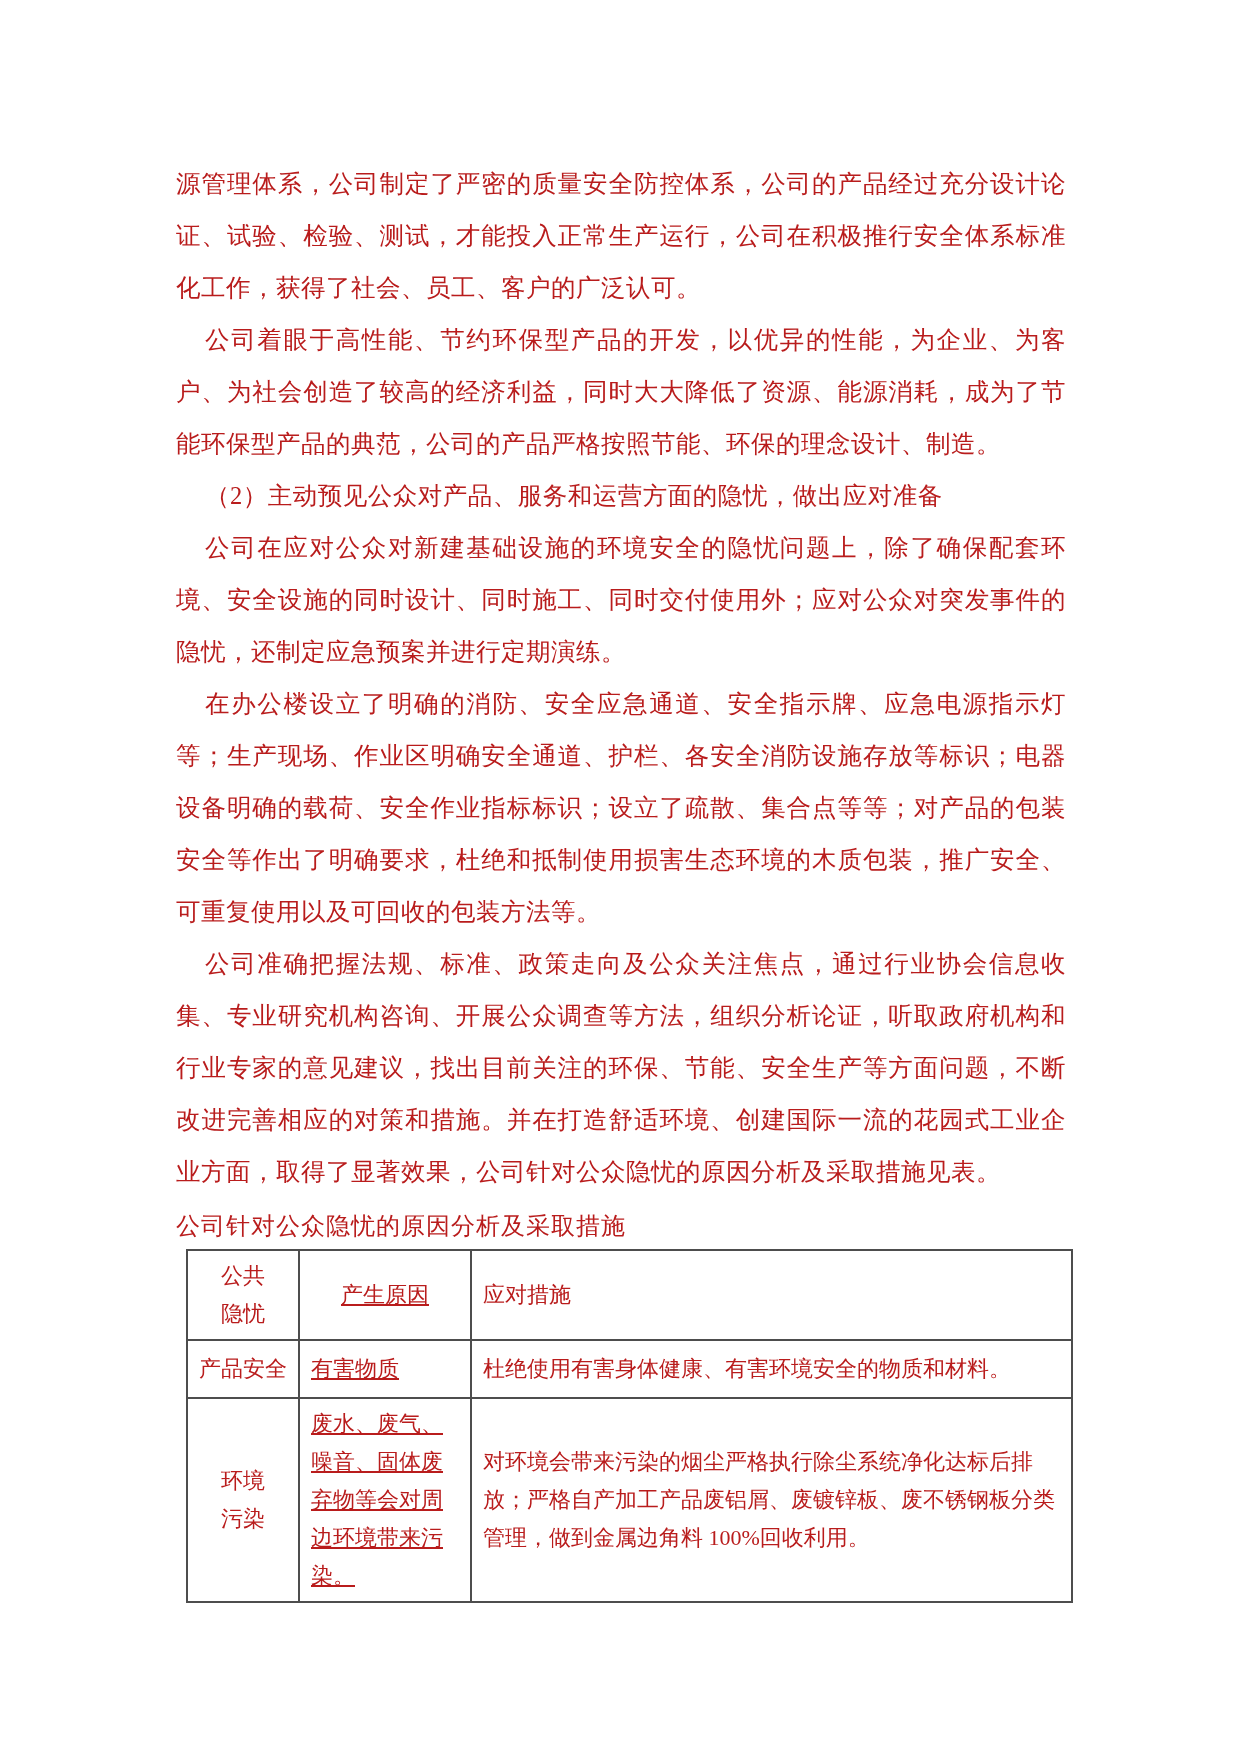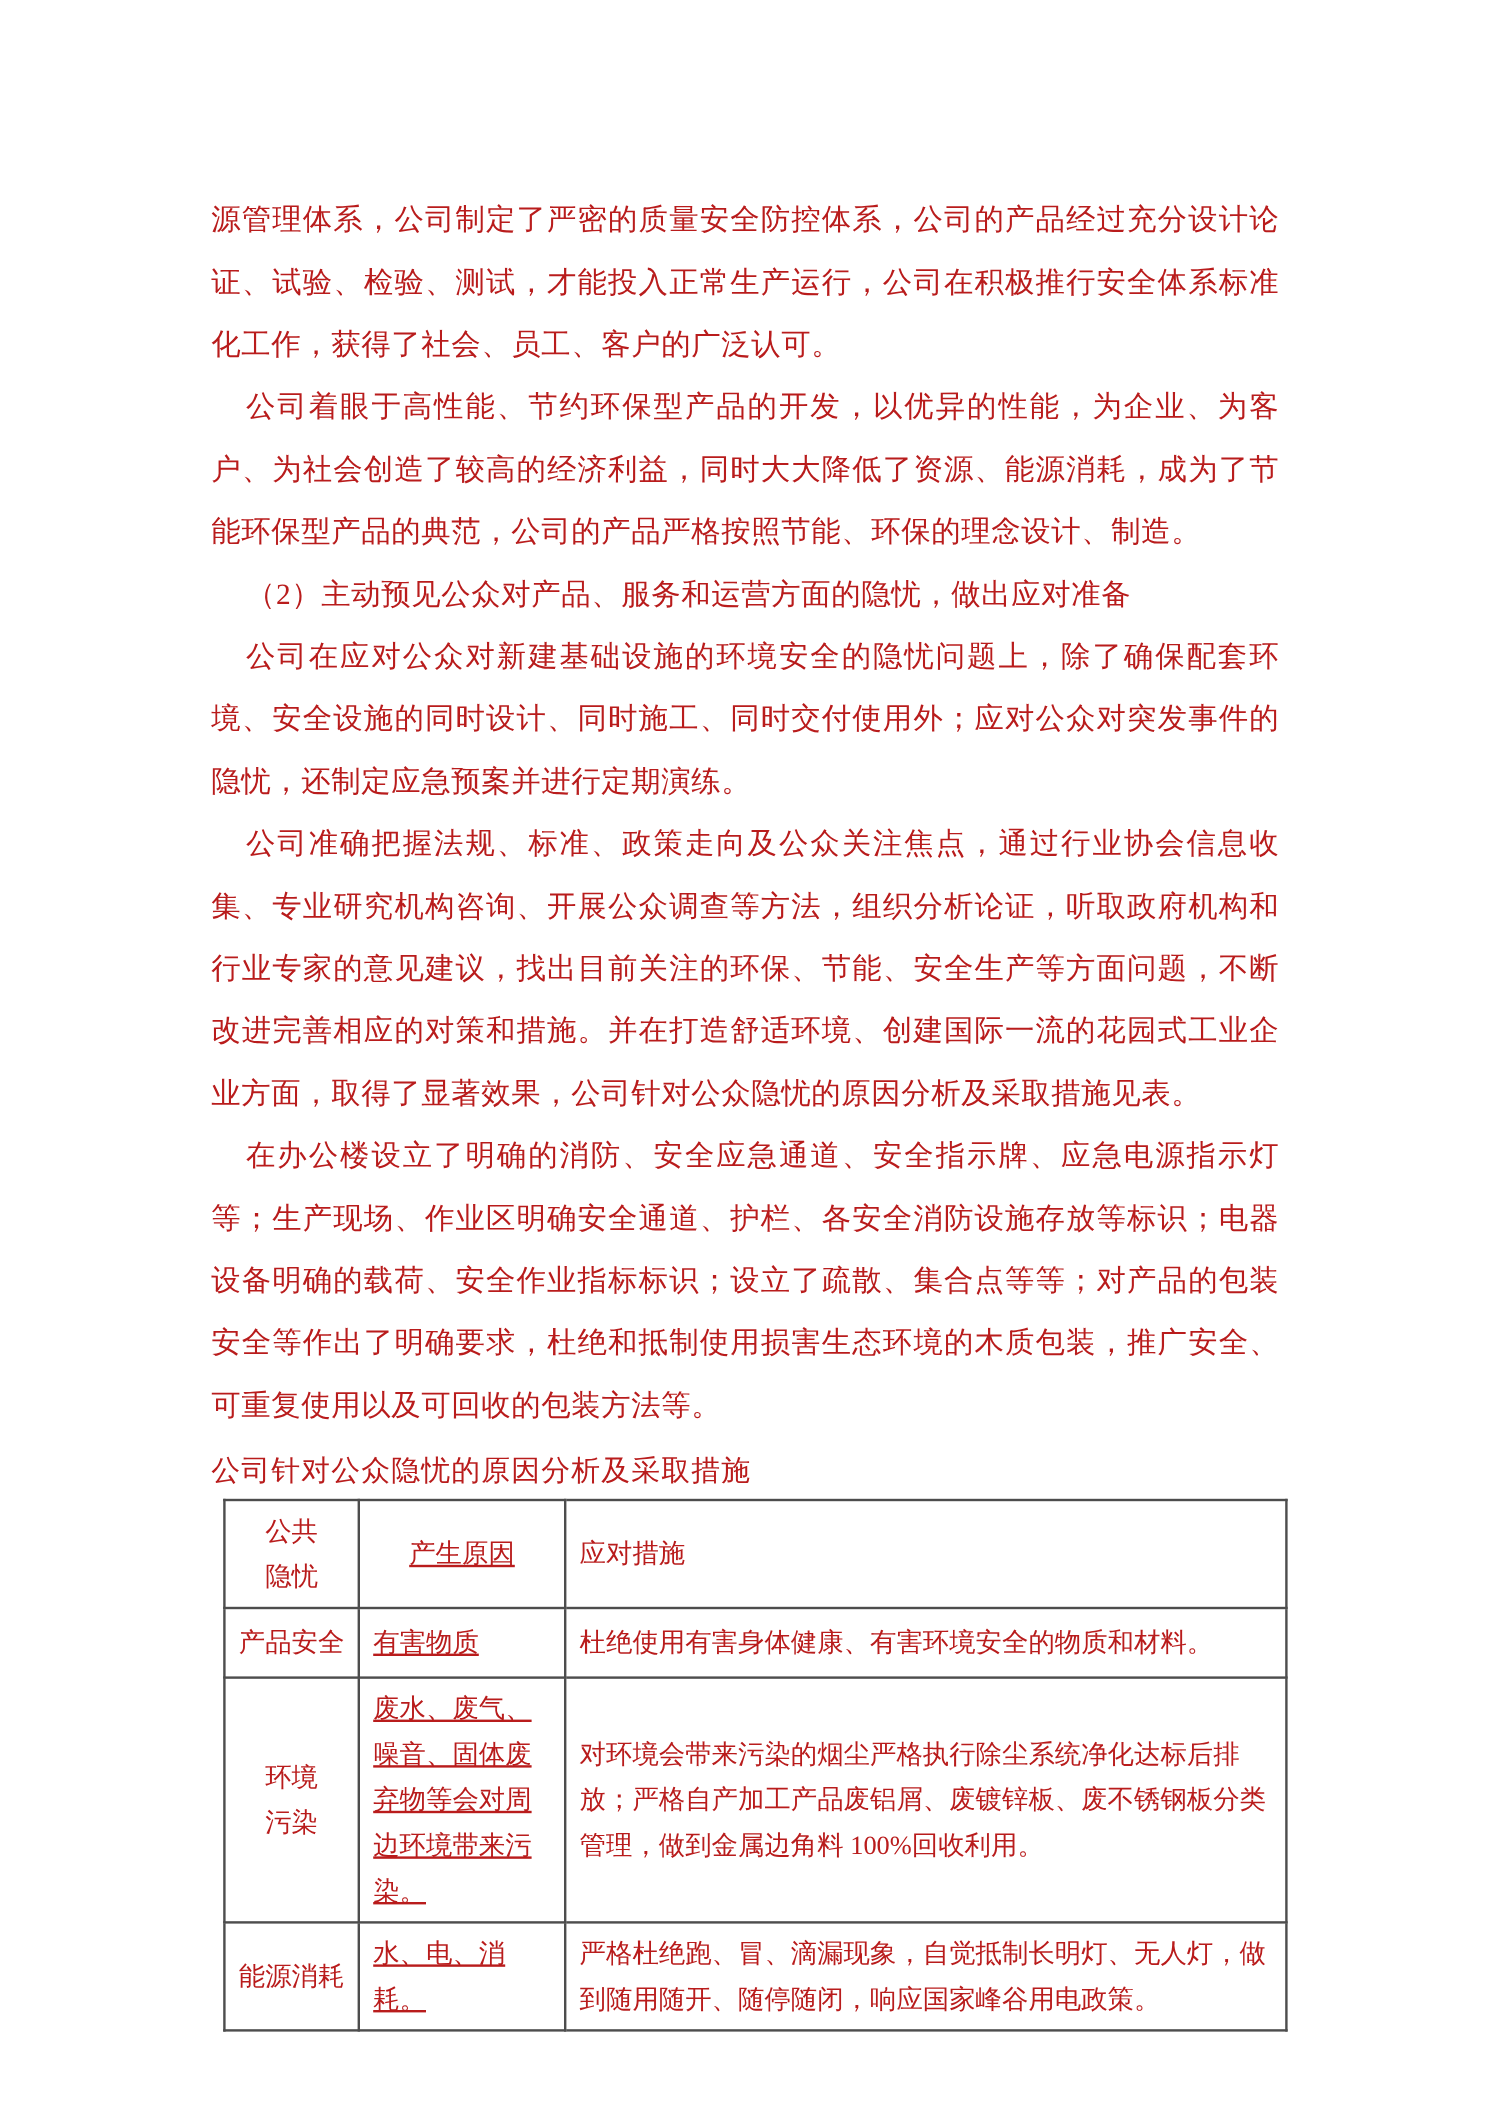--- a/index.html
+++ b/index.html
@@ -85,22 +85,22 @@
 </head>
 <body>
 
 <div class="page">
   <div class="content">
 
     <p class="body-text">源管理体系，公司制定了严密的质量安全防控体系，公司的产品经过充分设计论证、试验、检验、测试，才能投入正常生产运行，公司在积极推行安全体系标准化工作，获得了社会、员工、客户的广泛认可。</p>
     <p class="body-text indent">公司着眼于高性能、节约环保型产品的开发，以优异的性能，为企业、为客户、为社会创造了较高的经济利益，同时大大降低了资源、能源消耗，成为了节能环保型产品的典范，公司的产品严格按照节能、环保的理念设计、制造。</p>
     <p class="body-text indent">（2）主动预见公众对产品、服务和运营方面的隐忧，做出应对准备</p>
     <p class="body-text indent">公司在应对公众对新建基础设施的环境安全的隐忧问题上，除了确保配套环境、安全设施的同时设计、同时施工、同时交付使用外；应对公众对突发事件的隐忧，还制定应急预案并进行定期演练。</p>
+    <p class="body-text indent">在办公楼设立了明确的消防、安全应急通道、安全指示牌、应急电源指示灯等；生产现场、作业区明确安全通道、护栏、各安全消防设施存放等标识；电器设备明确的载荷、安全作业指标标识；设立了疏散、集合点等等；对产品的包装安全等作出了明确要求，杜绝和抵制使用损害生态环境的木质包装，推广安全、可重复使用以及可回收的包装方法等。</p>
     <p class="body-text indent">公司准确把握法规、标准、政策走向及公众关注焦点，通过行业协会信息收集、专业研究机构咨询、开展公众调查等方法，组织分析论证，听取政府机构和行业专家的意见建议，找出目前关注的环保、节能、安全生产等方面问题，不断改进完善相应的对策和措施。并在打造舒适环境、创建国际一流的花园式工业企业方面，取得了显著效果，公司针对公众隐忧的原因分析及采取措施见表。</p>
-    <p class="body-text indent">在办公楼设立了明确的消防、安全应急通道、安全指示牌、应急电源指示灯等；生产现场、作业区明确安全通道、护栏、各安全消防设施存放等标识；电器设备明确的载荷、安全作业指标标识；设立了疏散、集合点等等；对产品的包装安全等作出了明确要求，杜绝和抵制使用损害生态环境的木质包装，推广安全、可重复使用以及可回收的包装方法等。</p>
 
     <div class="table-caption">公司针对公众隐忧的原因分析及采取措施</div>
 
     <table class="concern-table">
       <colgroup>
         <col class="c-concern">
         <col class="c-cause">
         <col class="c-measure">
       </colgroup>
       <thead>
@@ -116,22 +116,17 @@
           <td class="cell-concern">产品安全</td>
           <td class="cell-cause">有害物质</td>
           <td class="cell-measure">杜绝使用有害身体健康、有害环境安全的物质和材料。</td>
         </tr>
         <tr class="row-env">
           <td class="cell-concern">环境
 污染</td>
           <td class="cell-cause">废水、废气、噪音、固体废弃物等会对周边环境带来污染。</td>
           <td class="cell-measure">对环境会带来污染的烟尘严格执行除尘系统净化达标后排放；严格自产加工产品废铝屑、废镀锌板、废不锈钢板分类管理，做到金属边角料 100%回收利用。</td>
         </tr>
-        <tr class="row-energy">
-          <td class="cell-concern">能源消耗</td>
-          <td class="cell-cause">水、电、消耗。</td>
-          <td class="cell-measure">严格杜绝跑、冒、滴漏现象，自觉抵制长明灯、无人灯，做到随用随开、随停随闭，响应国家峰谷用电政策。</td>
-        </tr>
       </tbody>
     </table>
 
   </div>
 </div>
 
 </body></html>

